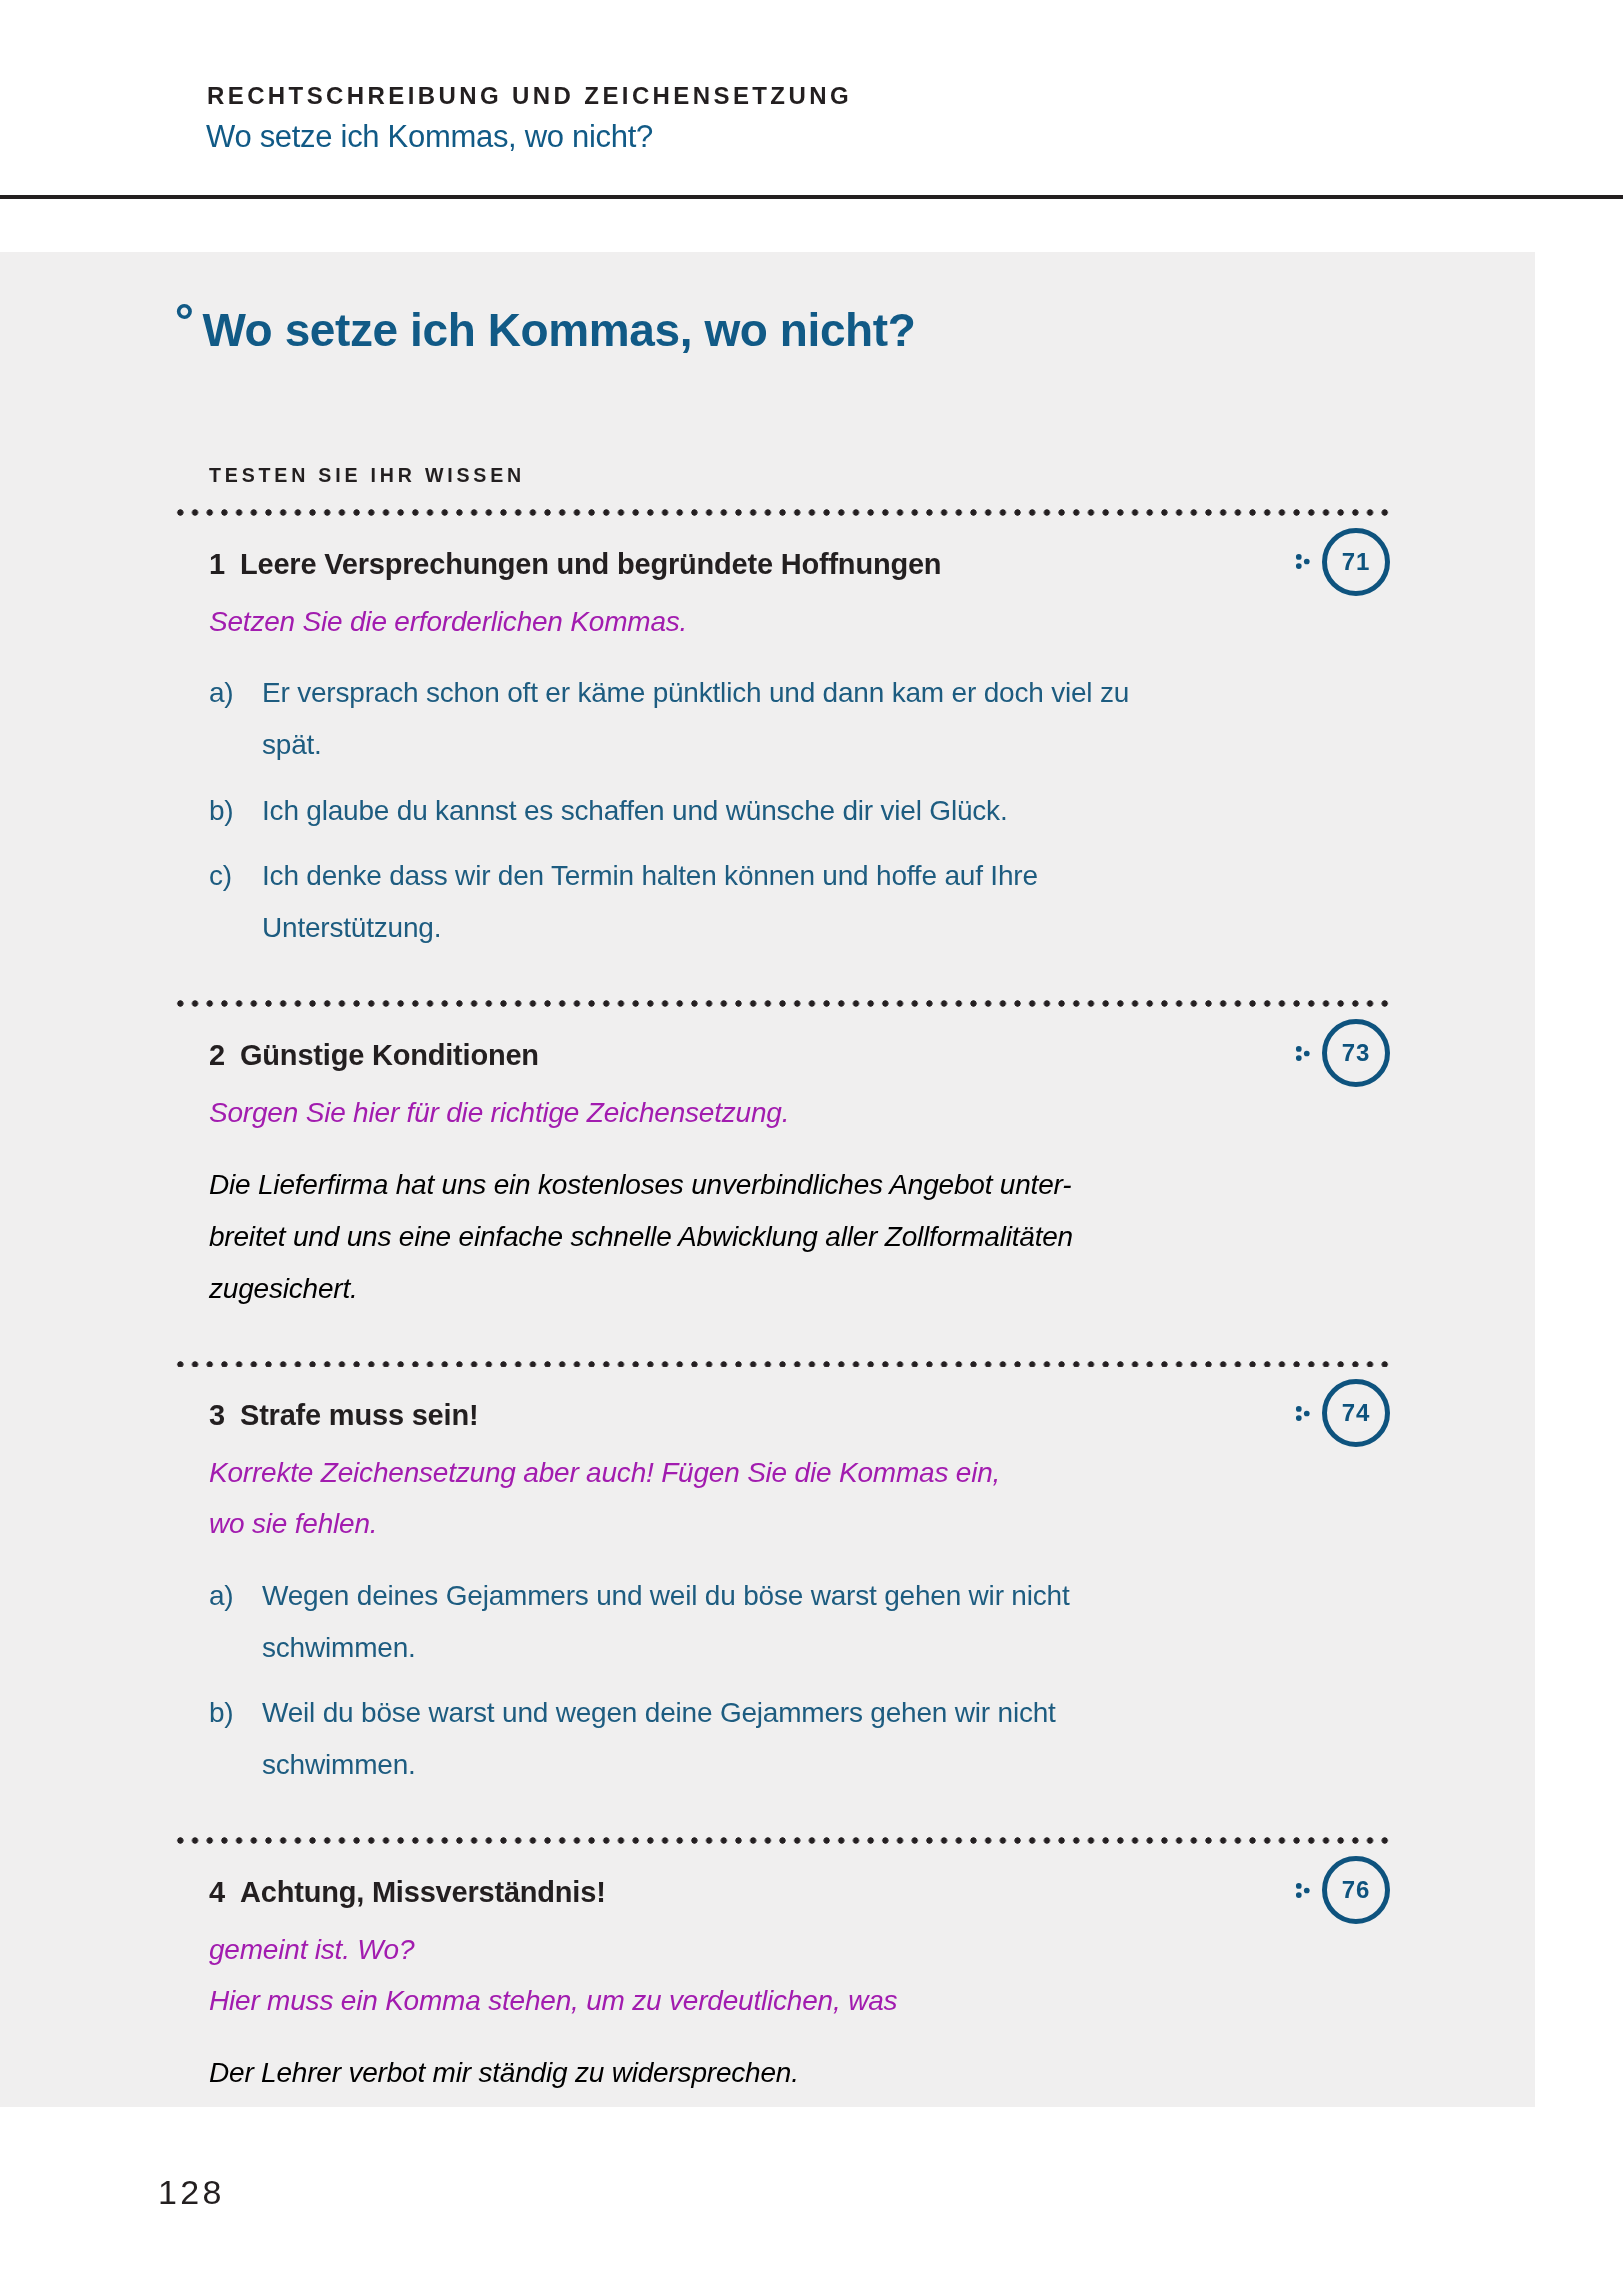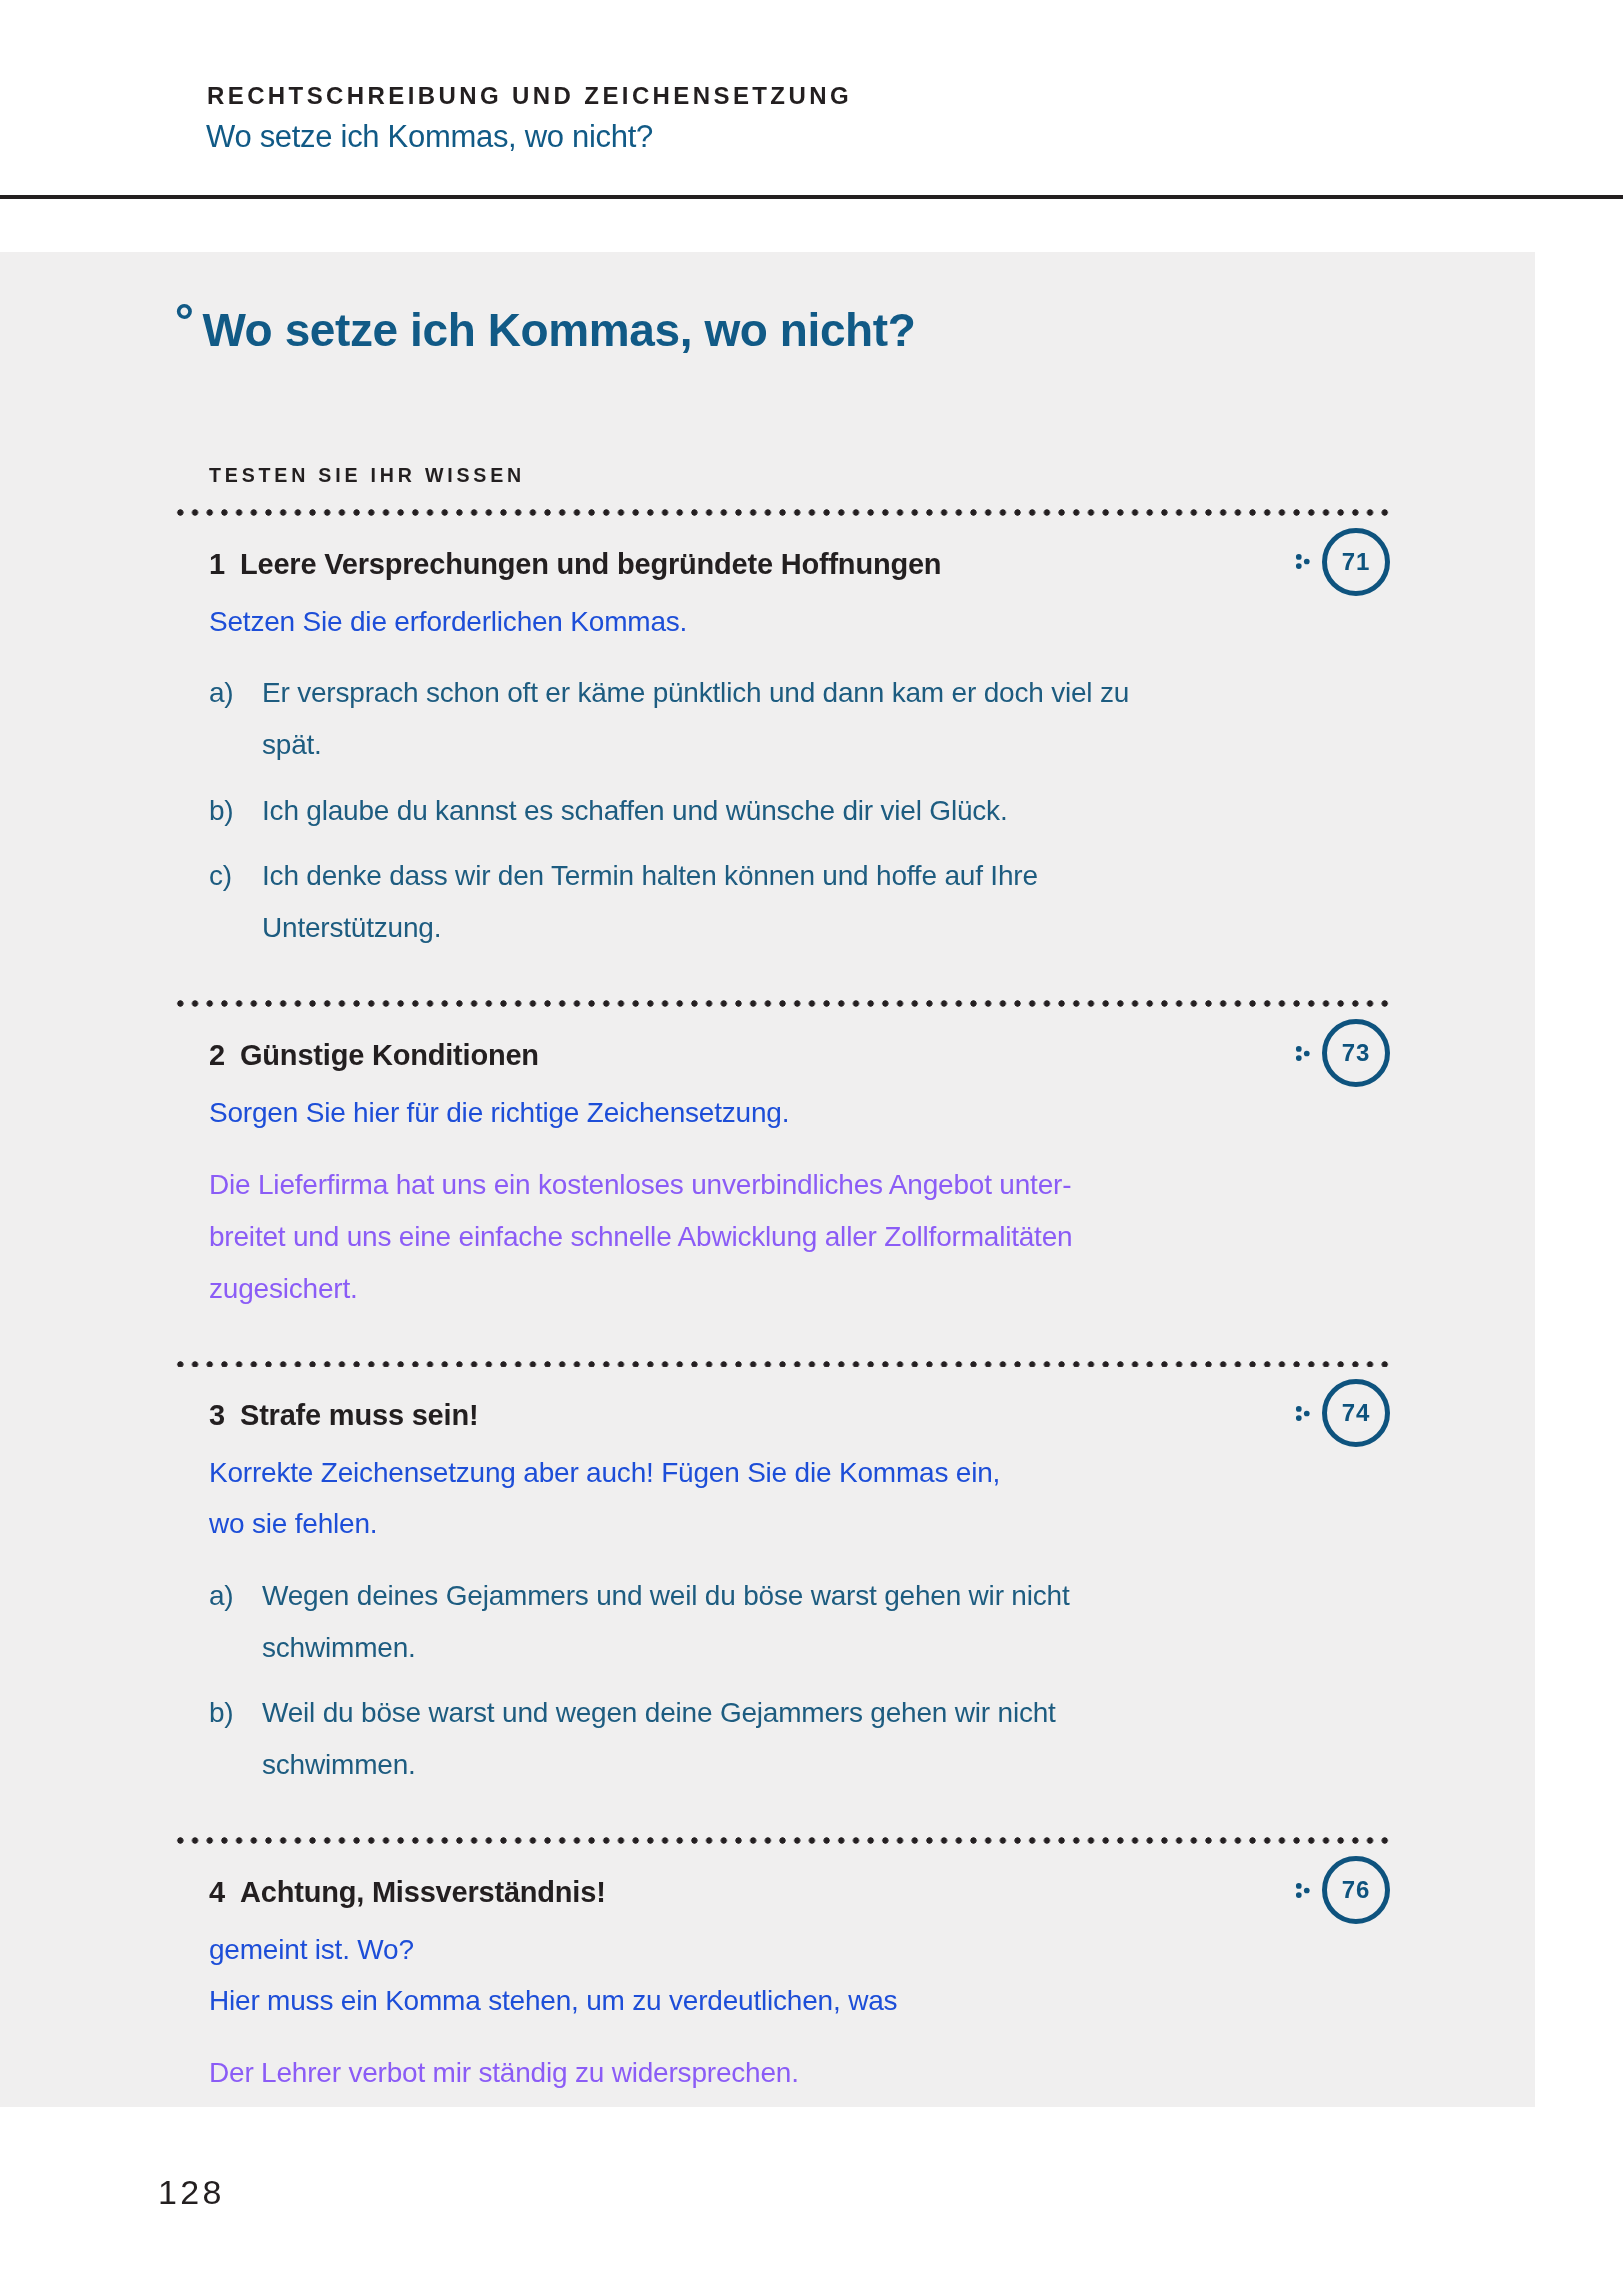--- a/index.html
+++ b/index.html
@@ -37,27 +37,27 @@
     letter-spacing:3.8px; color:#231f20;
   }
   .dotted {
     margin-top:22px; width:1217px; height:6.8px;
     background-image:radial-gradient(circle, #241f21 2.8px, rgba(0,0,0,0) 3.4px);
     background-size:14.7px 6.8px; background-repeat:repeat-x; background-position:left center;
   }
   .ex { position:relative; width:1217px; padding:29px 0 24px 36px; }
   .ex-head { display:flex; font-size:29px; font-weight:bold; line-height:39px; color:#231f20; letter-spacing:-0.2px; }
   .num { flex:0 0 31px; }
-  .instr { margin-top:12px; font-size:28px; line-height:51px; color:#1d4ed8; letter-spacing:-0.2px; }
+  .instr { margin-top:12px; font-size:28px; line-height:51px; color:#a21caf; letter-spacing:-0.2px;font-style:italic; }
   .line { white-space:nowrap; }
   .items { margin-top:20.4px; }
   .item { display:flex; font-size:28px; line-height:52px; color:#1d5c80; letter-spacing:-0.2px; }
   .item + .item { margin-top:13.6px; }
   .item-label { flex:0 0 53px; }
-  .para { margin-top:20.4px; font-size:28px; line-height:52px; color:#8b5cf6; letter-spacing:-0.2px; }
+  .para { margin-top:20.4px; font-size:28px; line-height:52px; color:#000000; letter-spacing:-0.2px;font-style:italic; }
   .badge-group { position:absolute; right:0; top:12px; display:flex; align-items:center; }
   .ref-icon { margin-right:11px; display:block; }
   .badge {
     width:68px; height:68px; border:5.1px solid #0e537e; border-radius:50%;
     display:flex; align-items:center; justify-content:center;
     font-size:24px; font-weight:bold; color:#0e537e; letter-spacing:0.9px;
     background:transparent;
   }
   .page-number {
     position:absolute; left:158px; top:2173px;

